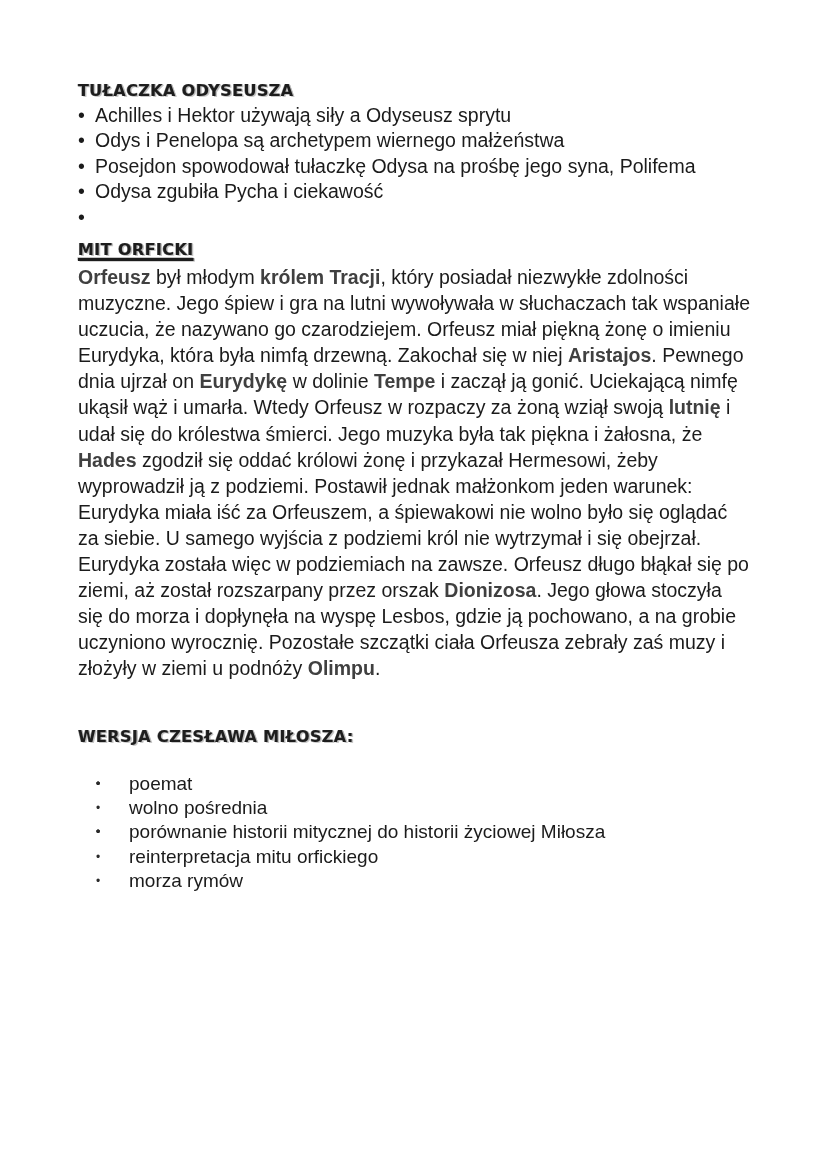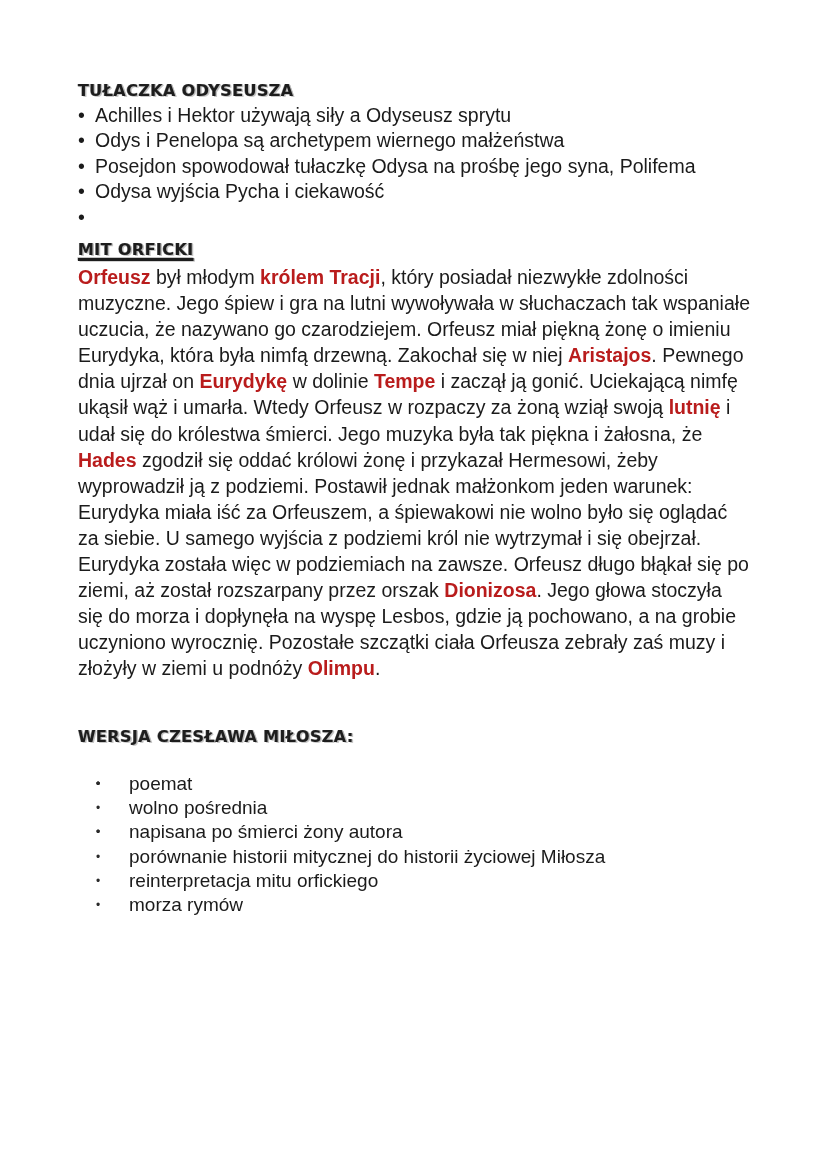--- a/index.html
+++ b/index.html
@@ -88,21 +88,21 @@
     width: 674px;
     font-size: 19.5px;
     line-height: 26.1px;
     color: #1b1b1b;
     text-align: left;
     margin: 0;
   }
   .body-paragraph b,
   .body-paragraph strong {
     font-weight: 700;
-    color: #b91c1c;
+    color: #404040;
   }
 
   
   .indent-list {
     position: absolute;
     left: 96px;
     top: 772px;
     width: 700px;
     list-style: none;
     margin: 0;
@@ -129,35 +129,35 @@
 <body>
 
 <div class="page">
 
   <div class="display-heading" id="heading-tulaczka">TUŁACZKA ODYSEUSZA</div>
 
   <ul class="dot-list" id="list-tulaczka">
       <li><span class="bullet-glyph">•</span><span>Achilles i Hektor używają siły a Odyseusz sprytu</span></li>
       <li><span class="bullet-glyph">•</span><span>Odys i Penelopa są archetypem wiernego małżeństwa</span></li>
       <li><span class="bullet-glyph">•</span><span>Posejdon spowodował tułaczkę Odysa na prośbę jego syna, Polifema</span></li>
-      <li><span class="bullet-glyph">•</span><span>Odysa wyjścia Pycha i ciekawość</span></li>
+      <li><span class="bullet-glyph">•</span><span>Odysa zgubiła Pycha i ciekawość</span></li>
       <li><span class="bullet-glyph">•</span></li>
     </ul>
 
   <div class="display-heading underlined" id="heading-mit">MIT ORFICKI</div>
 
   <p class="body-paragraph"><b>Orfeusz</b><span> był młodym </span><b>królem Tracji</b><span>, który posiadał niezwykłe zdolności muzyczne. Jego śpiew i gra na lutni wywoływała w słuchaczach tak wspaniałe uczucia, że nazywano go czarodziejem. Orfeusz miał piękną żonę o imieniu Eurydyka, która była nimfą drzewną. Zakochał się w niej </span><b>Aristajos</b><span>. Pewnego dnia ujrzał on </span><b>Eurydykę</b><span> w dolinie </span><b>Tempe</b><span> i zaczął ją gonić. Uciekającą nimfę ukąsił wąż i umarła. Wtedy Orfeusz w rozpaczy za żoną wziął swoją </span><b>lutnię</b><span> i udał się do królestwa śmierci. Jego muzyka była tak piękna i żałosna, że </span><b>Hades</b><span> zgodził się oddać królowi żonę i przykazał Hermesowi, żeby wyprowadził ją z podziemi. Postawił jednak małżonkom jeden warunek: Eurydyka miała iść za Orfeuszem, a śpiewakowi nie wolno było się oglądać za siebie. U samego wyjścia z podziemi król nie wytrzymał i się obejrzał. Eurydyka została więc w podziemiach na zawsze. Orfeusz długo błąkał się po ziemi, aż został rozszarpany przez orszak </span><b>Dionizosa</b><span>. Jego głowa stoczyła się do morza i dopłynęła na wyspę Lesbos, gdzie ją pochowano, a na grobie uczyniono wyrocznię. Pozostałe szczątki ciała Orfeusza zebrały zaś muzy i złożyły w ziemi u podnóży </span><b>Olimpu</b><span>.</span></p>
 
   <div class="display-heading" id="heading-wersja">WERSJA CZESŁAWA MIŁOSZA:</div>
 
   <ul class="indent-list">
       <li><span class="bullet-glyph">•</span></li>
       <li><span class="bullet-glyph">•</span></li>
       <li><span class="bullet-glyph">•</span><span>poemat</span></li>
       <li><span class="bullet-glyph">•</span><span>wolno pośrednia</span></li>
       <li><span class="bullet-glyph">•</span></li>
-      <li><span class="bullet-glyph">•</span><span>napisana po śmierci żony autora</span></li>
+      <li><span class="bullet-glyph">•</span></li>
       <li><span class="bullet-glyph">•</span><span>porównanie historii mitycznej do historii życiowej Miłosza</span></li>
       <li><span class="bullet-glyph">•</span><span>reinterpretacja mitu orfickiego</span></li>
       <li><span class="bullet-glyph">•</span><span>morza rymów</span></li>
     </ul>
 
 </div>
 
 </body></html>

